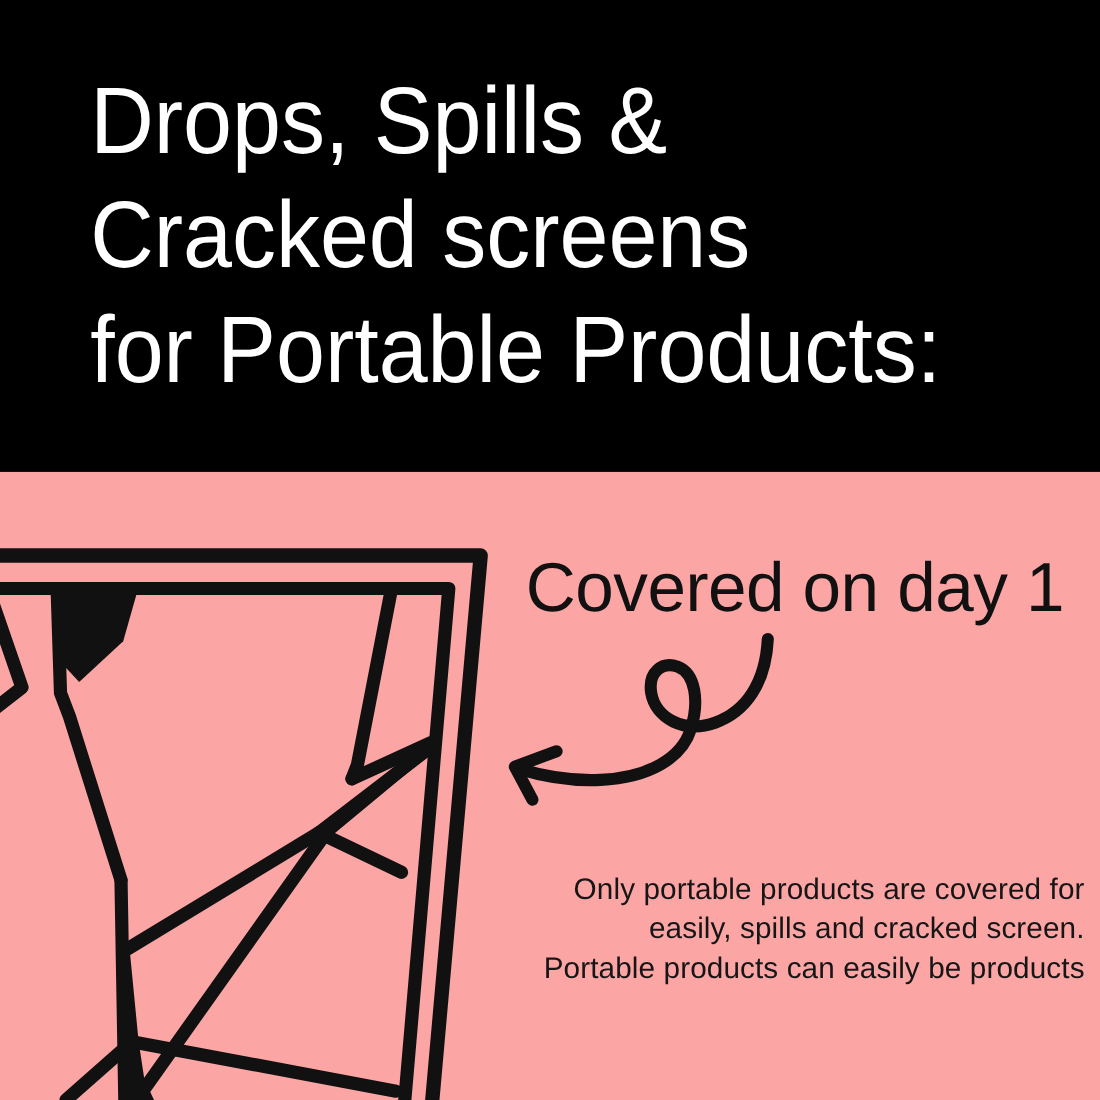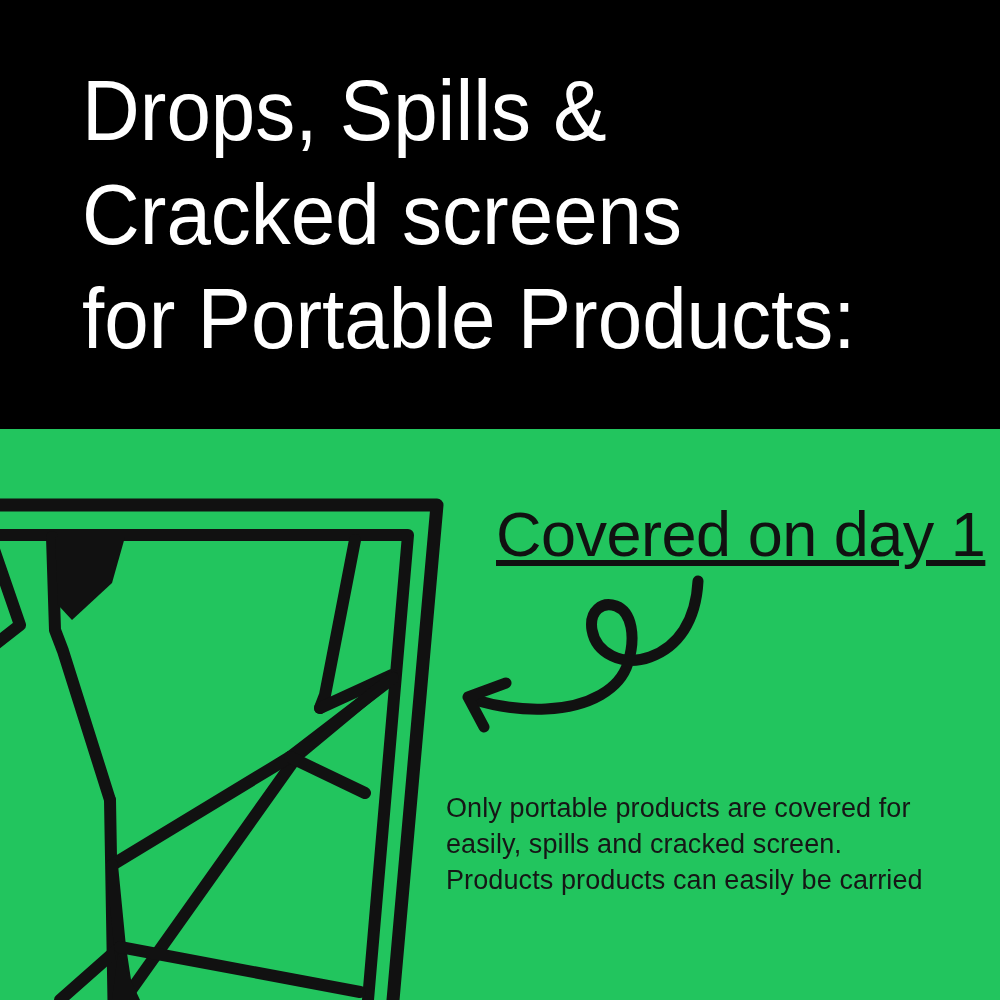--- a/index.html
+++ b/index.html
@@ -5,21 +5,21 @@
   html, body {
     margin: 0;
     padding: 0;
     background: #ffffff;
   }
   #page {
     position: relative;
     width: 1000px;
     height: 1000px;
     overflow: hidden;
-    background: #22c55e;
+    background: #fca5a5;
     font-family: "Liberation Sans", "DejaVu Sans", sans-serif;
   }
 
   
   #hero {
     position: absolute;
     left: 0; top: 0;
     width: 1000px;
     height: 429px;
     background: #000000;
@@ -51,28 +51,27 @@
     width: 460px;
     height: 545px;
   }
   #crack-illustration svg {
     display: block;
   }
 
   
   #callout-heading {
     position: absolute;
-    left: 496px;
+    left: 478px;
     top: 498px;
     color: #111111;
     font-size: 63px;
     font-weight: 400;
     letter-spacing: -0.5px;
     white-space: nowrap;
-    text-decoration: underline;
   }
 
   #curly-arrow {
     position: absolute;
     left: 450px;
     top: 575px;
     width: 300px;
     height: 160px;
   }
 
@@ -80,21 +79,21 @@
     position: absolute;
     left: 446px;
     top: 790px;
     width: 540px;
     color: #161616;
     font-size: 27px;
     font-weight: 400;
     line-height: 36px;
     letter-spacing: 0.1px;
   }
-  #body-copy .bl { display: block; white-space: nowrap; }
+  #body-copy .bl { display: block; white-space: nowrap; text-align: right; }
 </style>
 </head>
 <body>
 
 <div id="page">
 
   <div id="hero">
     <div id="hero-heading">
       <span class="hl">Drops, Spills &amp;</span>
       <span class="hl">Cracked screens</span>
@@ -155,16 +154,16 @@
                  C 74 135, 48 132, 22 124"></path>
 
         <path d="M 56 108 L 18 122 L 34 152"></path>
       </g>
     </svg>
   </div>
 
   <div id="body-copy">
     <span class="bl">Only portable products are covered for</span>
     <span class="bl">easily, spills and cracked screen.</span>
-    <span class="bl">Products products can easily be carried</span>
+    <span class="bl">Portable products can easily be products</span>
   </div>
 
 </div>
 
 </body></html>

